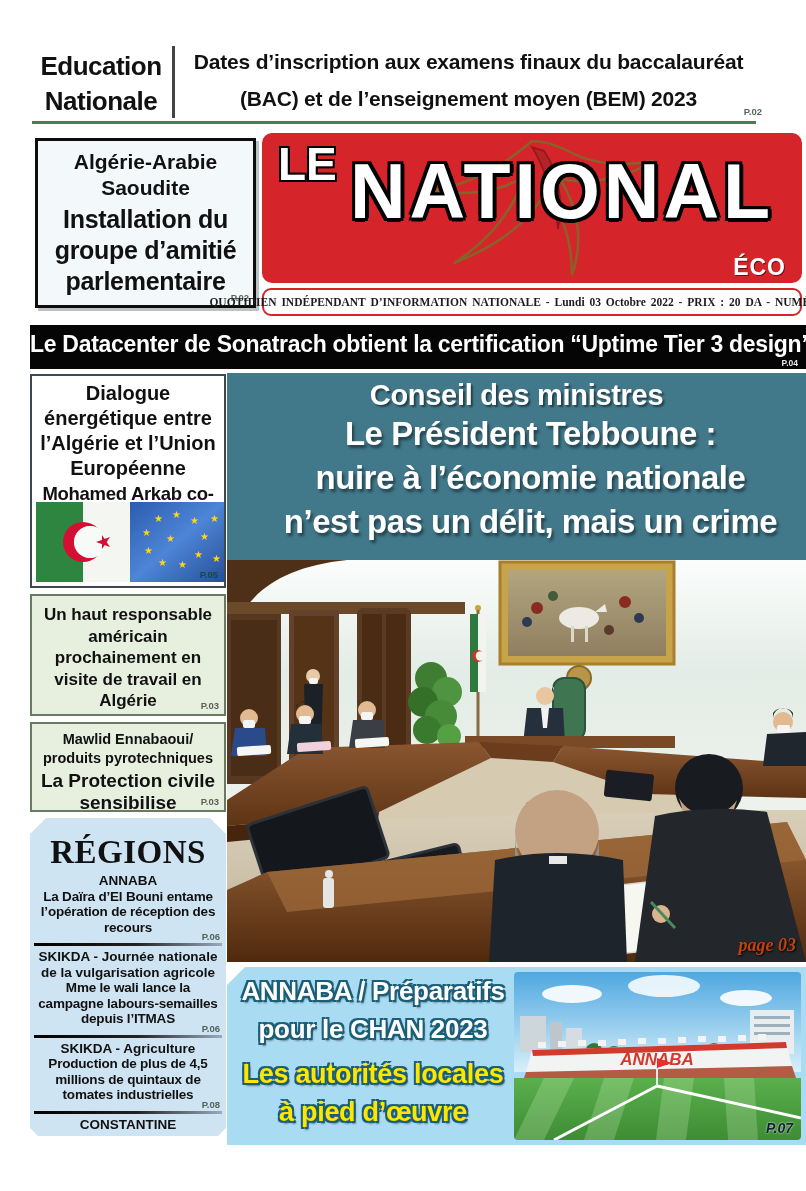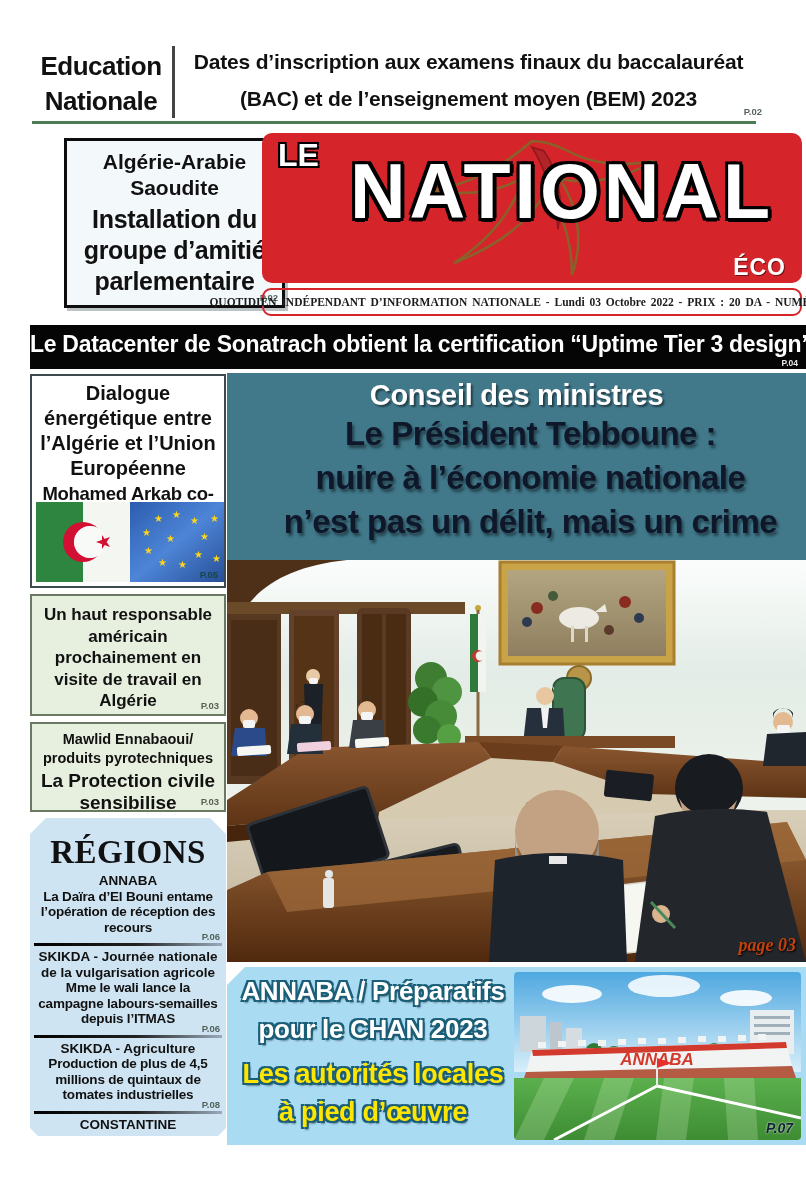--- a/index.html
+++ b/index.html
@@ -14,28 +14,28 @@
                   line-height:1.35;padding-top:5px;letter-spacing:-.5px;}
   .topbar-div{width:3px;background:#444;margin:2px 6px 2px 2px;}
   .topbar-headline{flex:1;text-align:center;font-weight:bold;font-size:21px;
                    line-height:1.75;letter-spacing:-.2px;}
   .topbar-pref{right:44px;top:106px;}
   .rule-green{left:32px;top:121px;width:724px;height:3px;background:#4d7d52;}
 
   
   .side-box{left:35px;top:138px;width:221px;height:170px;background:#f3f8fb;
             border:3px solid #0d0d0d;box-shadow:3px 3px 0 rgba(60,80,90,.35);
-            text-align:center;padding:8px 4px 0 4px;box-sizing:border-box;margin-left:29px;}
+            text-align:center;padding:8px 4px 0 4px;box-sizing:border-box;}
   .side-box .kicker{font-size:21px;font-weight:bold;line-height:1.25;}
   .side-box .headline{font-size:25px;font-weight:bold;line-height:1.25;margin-top:2px;letter-spacing:-.3px;}
   .side-box .pref{position:absolute;right:4px;bottom:2px;}
 
   .logo-box{left:262px;top:133px;width:540px;height:150px;background:#d5252b;
             border-radius:10px;overflow:hidden;}
-  .logo-le{position:absolute;left:16px;top:4px;font-size:32px;font-weight:bold;color:#fff;
+  .logo-le{position:absolute;left:16px;top:4px;font-size:46px;font-weight:bold;color:#fff;
            text-shadow:-2px -2px 0 #000,2px -2px 0 #000,-2px 2px 0 #000,2px 2px 0 #000;}
   .logo-national{position:absolute;left:70px;top:16px;width:460px;text-align:center;
            font-size:77px;font-weight:bold;color:#fff;letter-spacing:4px;line-height:1.1;
            text-shadow:-3px -3px 0 #000,3px -3px 0 #000,-3px 3px 0 #000,3px 3px 0 #000,0 4px 0 #000,4px 0 0 #000;}
   .logo-eco{position:absolute;right:16px;bottom:2px;font-size:23px;font-weight:bold;color:#fff;
            text-shadow:1px 1px 0 rgba(0,0,0,.5);letter-spacing:1px;}
   .logo-bird{position:absolute;left:120px;top:0;opacity:.8;}
 
   .tagline-box{left:262px;top:288px;width:540px;height:28px;border:2px solid #d5252b;
            border-radius:9px;box-sizing:border-box;display:flex;align-items:center;justify-content:center;
@@ -73,21 +73,21 @@
   .ritem .kicker{font-size:13.5px;font-weight:bold;}
   .ritem .headline{font-size:13.5px;font-weight:bold;letter-spacing:-.2px;}
   .ritem .pref{position:absolute;right:6px;bottom:0;}
   .rsep{height:3px;margin:0 4px;background:linear-gradient(to right,#000 0%,#222 55%,#9ab 100%);}
 
   
   .lede{left:227px;top:373px;width:579px;height:187px;background:#41798b;text-align:center;
         padding-top:6px;box-sizing:border-box;}
   .lede-kicker{color:#ffffff;font-size:29px;font-weight:bold;
         text-shadow:2px 2px 2px rgba(20,30,35,.65);letter-spacing:-.3px;}
-  .lede-line{color:#0f172a;font-size:33px;font-weight:bold;line-height:1.33;letter-spacing:-.5px;
+  .lede-line{color:#ffffff;font-size:33px;font-weight:bold;line-height:1.33;letter-spacing:-.5px;
         text-shadow:2px 3px 3px rgba(15,25,30,.6);padding-left:28px;}
 
   
   .photo{left:227px;top:560px;width:579px;height:402px;overflow:hidden;background:#e8eee8;}
   .photo-pref{position:absolute;right:10px;bottom:6px;color:#c2410c;
        font-family:"Liberation Serif",serif;font-style:italic;font-weight:bold;font-size:18px;
        text-shadow:1px 1px 2px #000;}
 
   
   .chan{left:227px;top:967px;width:579px;height:178px;background:#a9dbf3;

